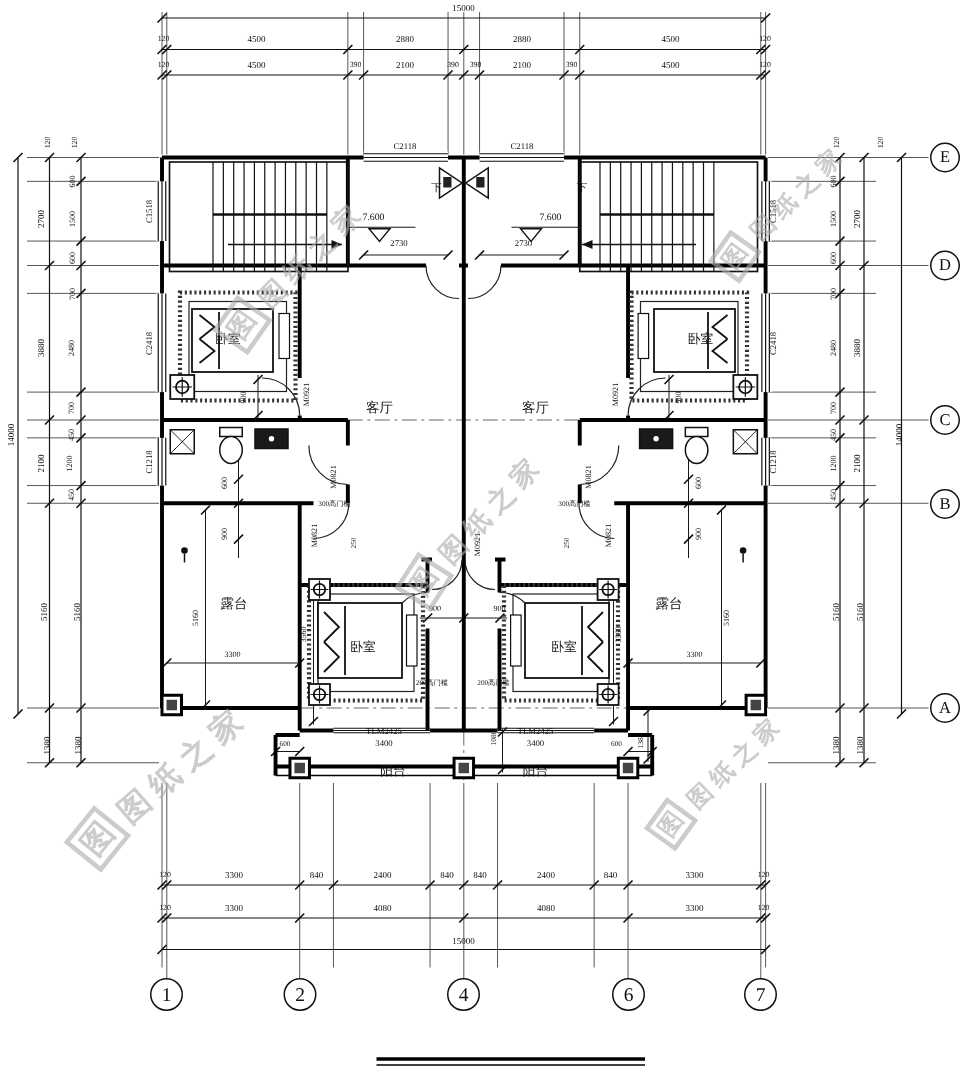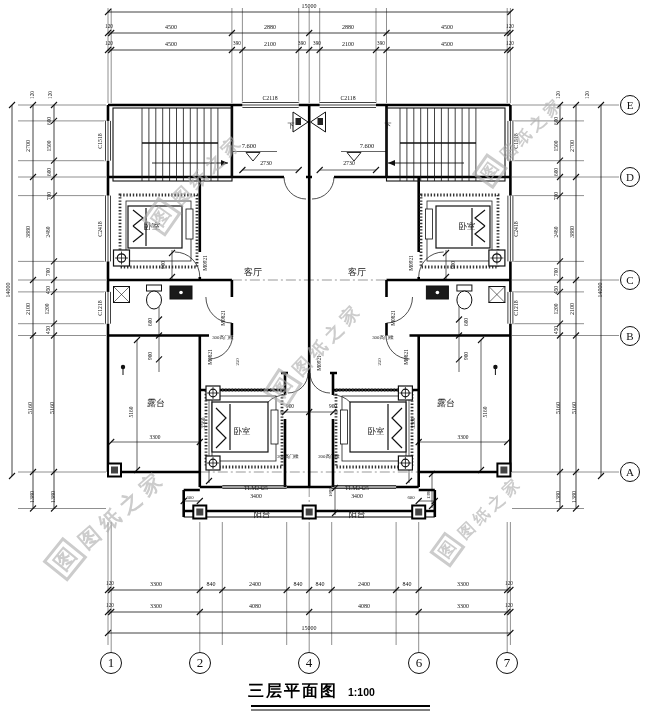--- a/index.html
+++ b/index.html
@@ -510,17 +510,14 @@
       <div class="wm" style="left: 108px; top: 522px; font-size: 21px; transform: translate(-50%, -50%) rotate(-41deg);">
         <span class="wm-logo">图</span>
         <span class="wm-text">图纸之家</span>
       </div>
       <div class="wm" style="left: 479px; top: 519px; font-size: 16px; transform: translate(-50%, -50%) rotate(-44deg);">
         <span class="wm-logo">图</span>
         <span class="wm-text">图纸之家</span>
       </div>
     </div>
 
-<div id="title-block">
-  <span id="title-text">三层平面图</span><span id="title-scale">1:100</span>
+
 </div>
 
-</div>
-
 </body></html>

